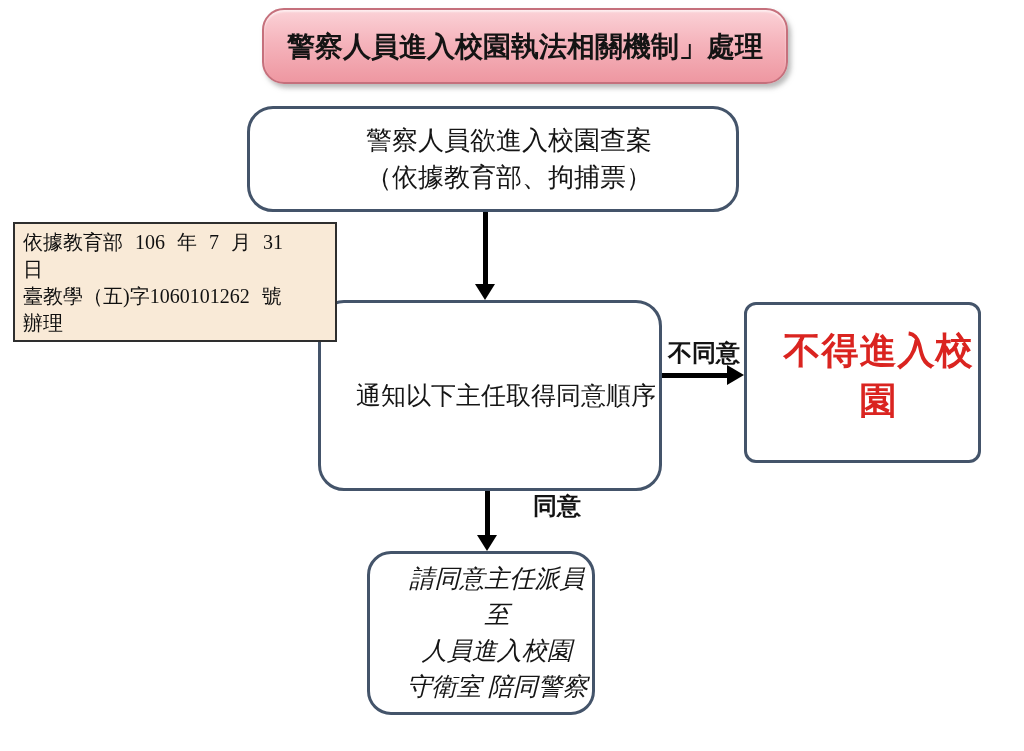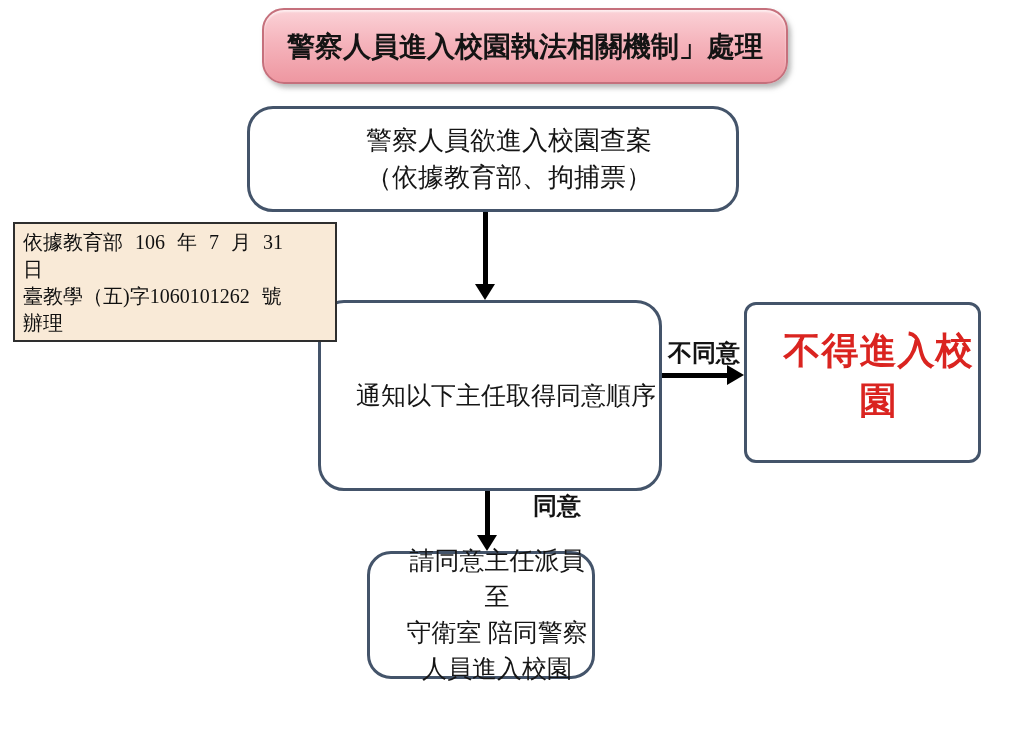--- a/index.html
+++ b/index.html
@@ -63,23 +63,23 @@
   }
   .deny-text {
     color: var(--deny-text-color);
     font-weight: bold;
     font-size: 37px;
     letter-spacing: 1px;
     margin-top: -14px;
   }
   .box-allow {
     left: 367px; top: 551px;
-    width: 228px; height: 128px;
+    width: 228px; height: 164px;
     border-radius: 24px;
-    font-size: 25px; line-height: 36px;
+    font-size: 25px; line-height: 36px; font-style: italic;
   }
 
   
   .note-box {
     position: absolute;
     left: 13px; top: 222px;
     width: 324px; height: 120px;
     background: var(--note-bg);
     border: 2px solid var(--note-border);
     box-sizing: border-box;
@@ -157,17 +157,17 @@
   </div>
 
   <div>
     <div class="vline" style="left:485px; top:467px; height:70px;"></div>
     <div class="head-down" style="left:477px; top:535px;"></div>
   </div>
   <div class="edge-label label-agree">同意</div>
 
   <div class="flowbox box-allow">
     <div>請同意主任派員至</div>
+    <div>人員進入校園</div>
     <div>守衛室 陪同警察</div>
-    <div>人員進入校園</div>
   </div>
 
 </div>
 
 </body></html>

